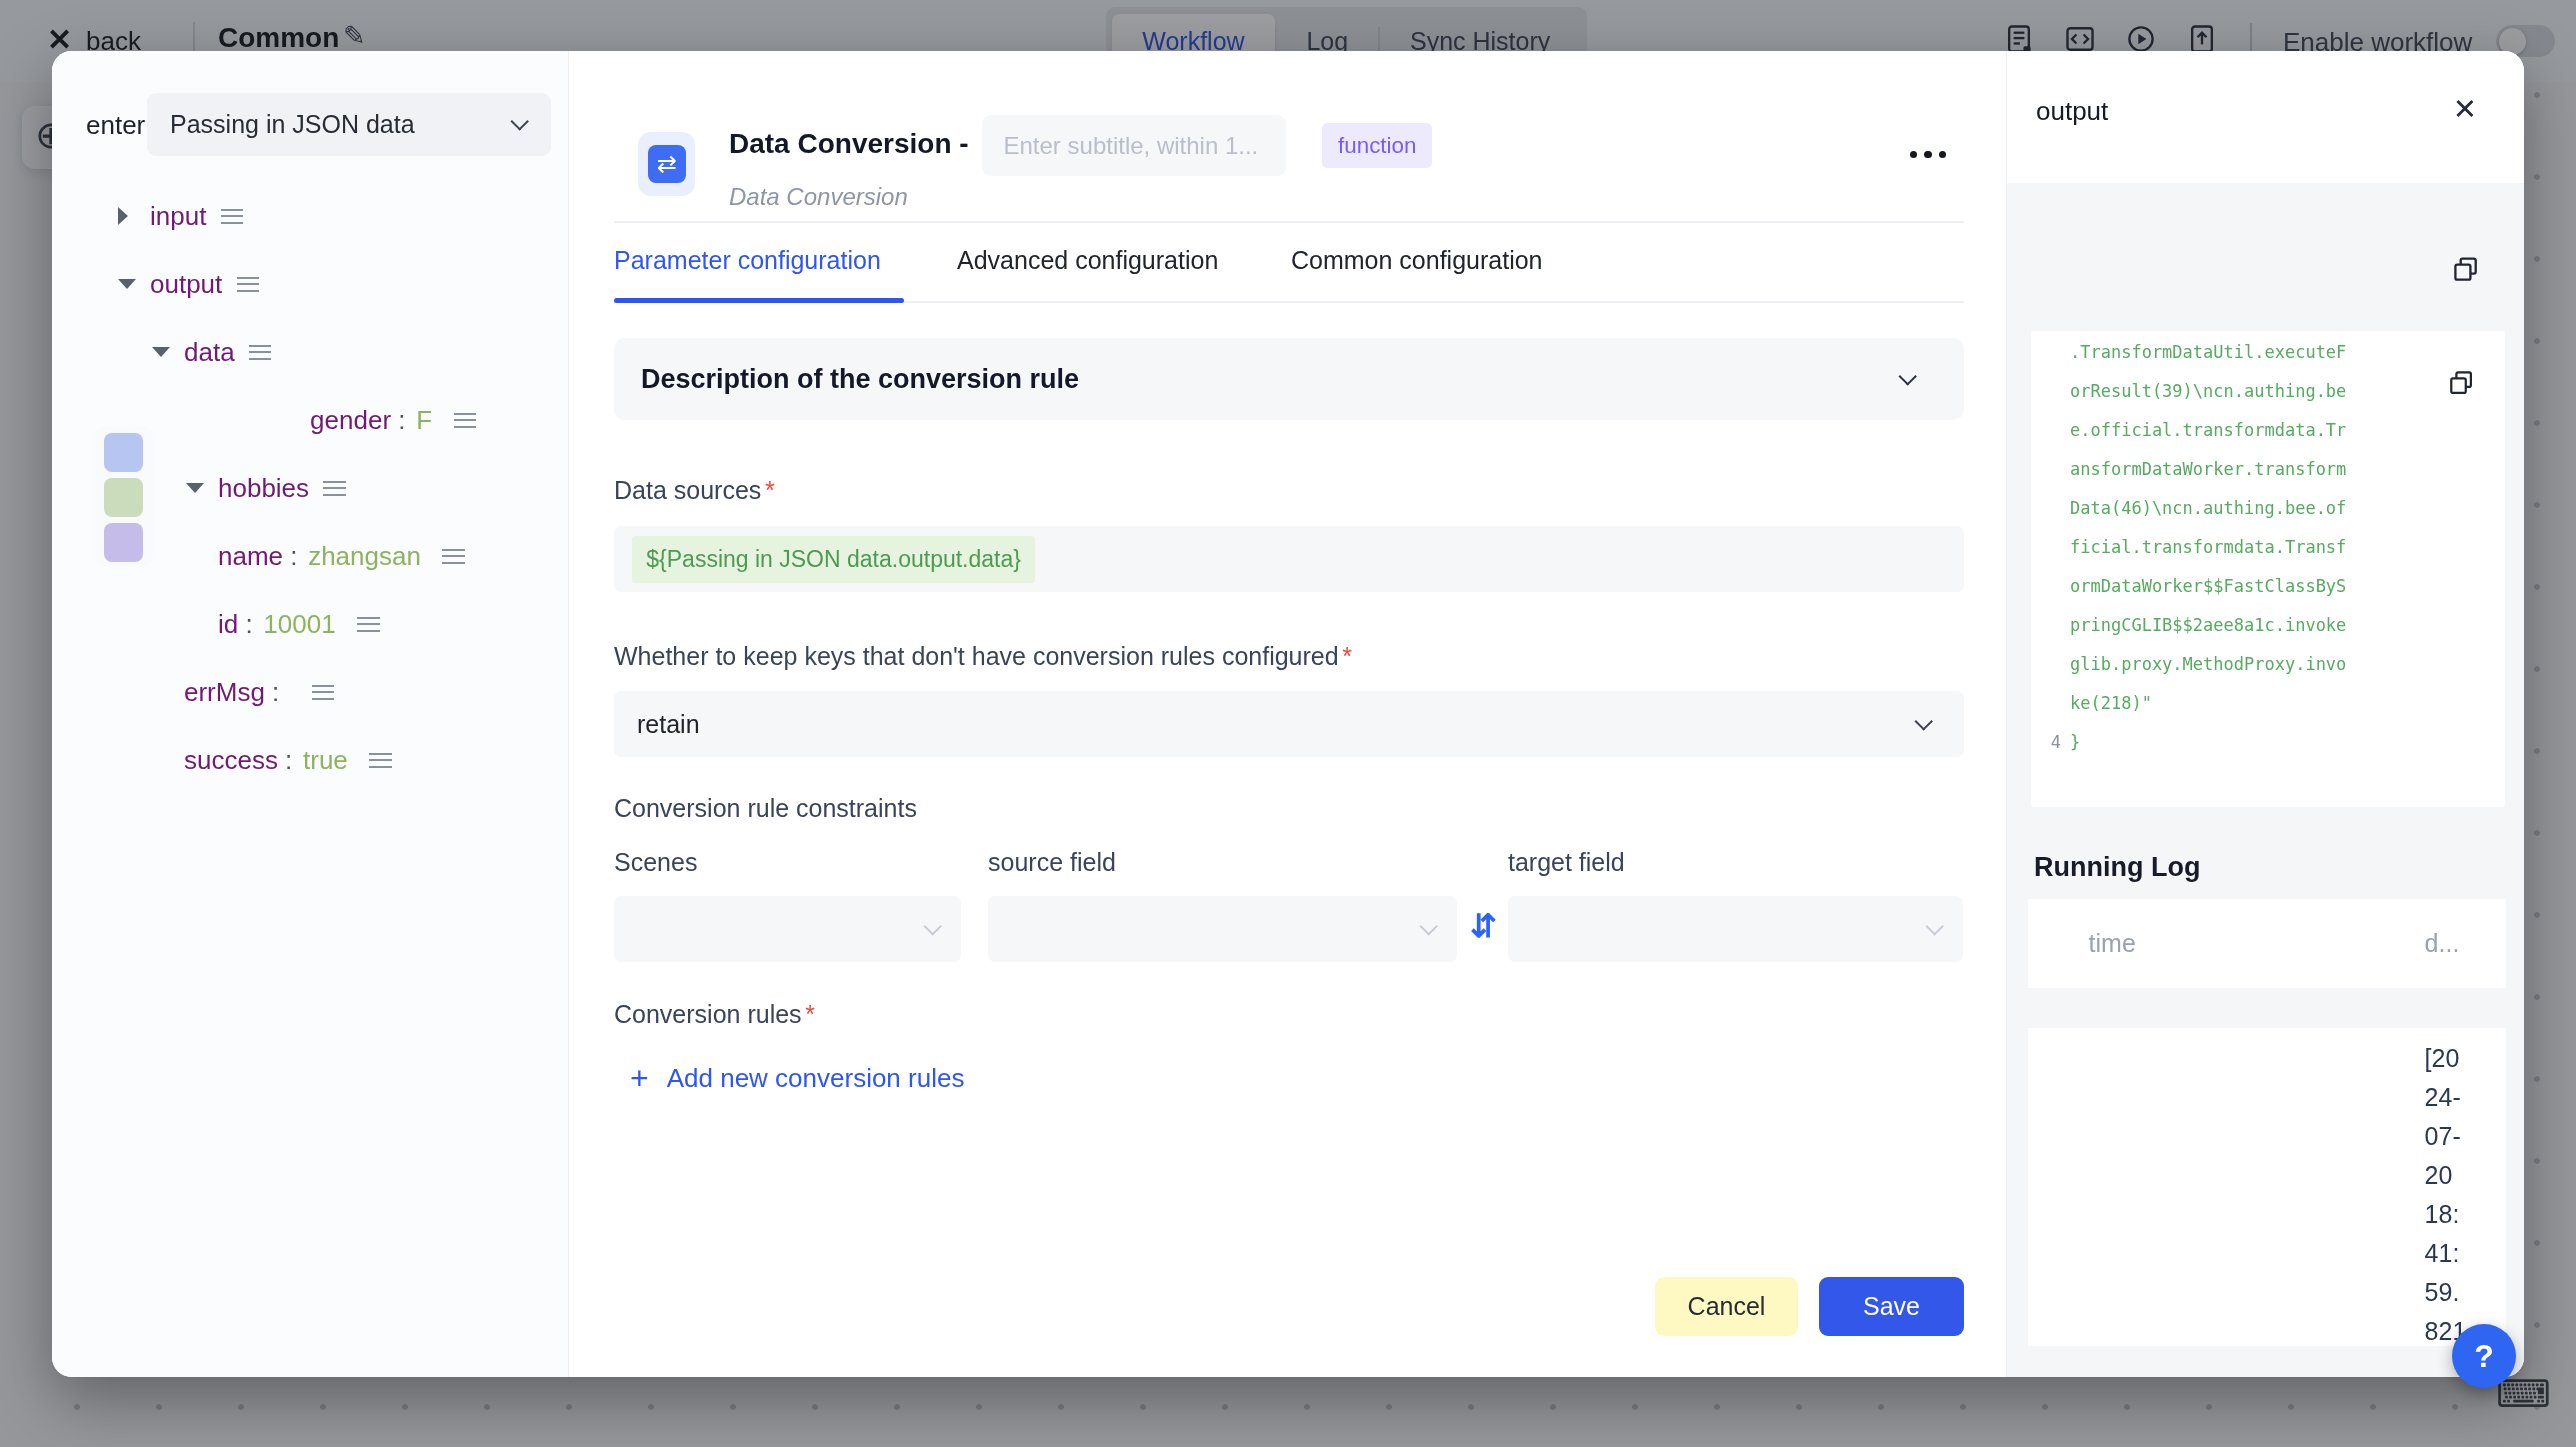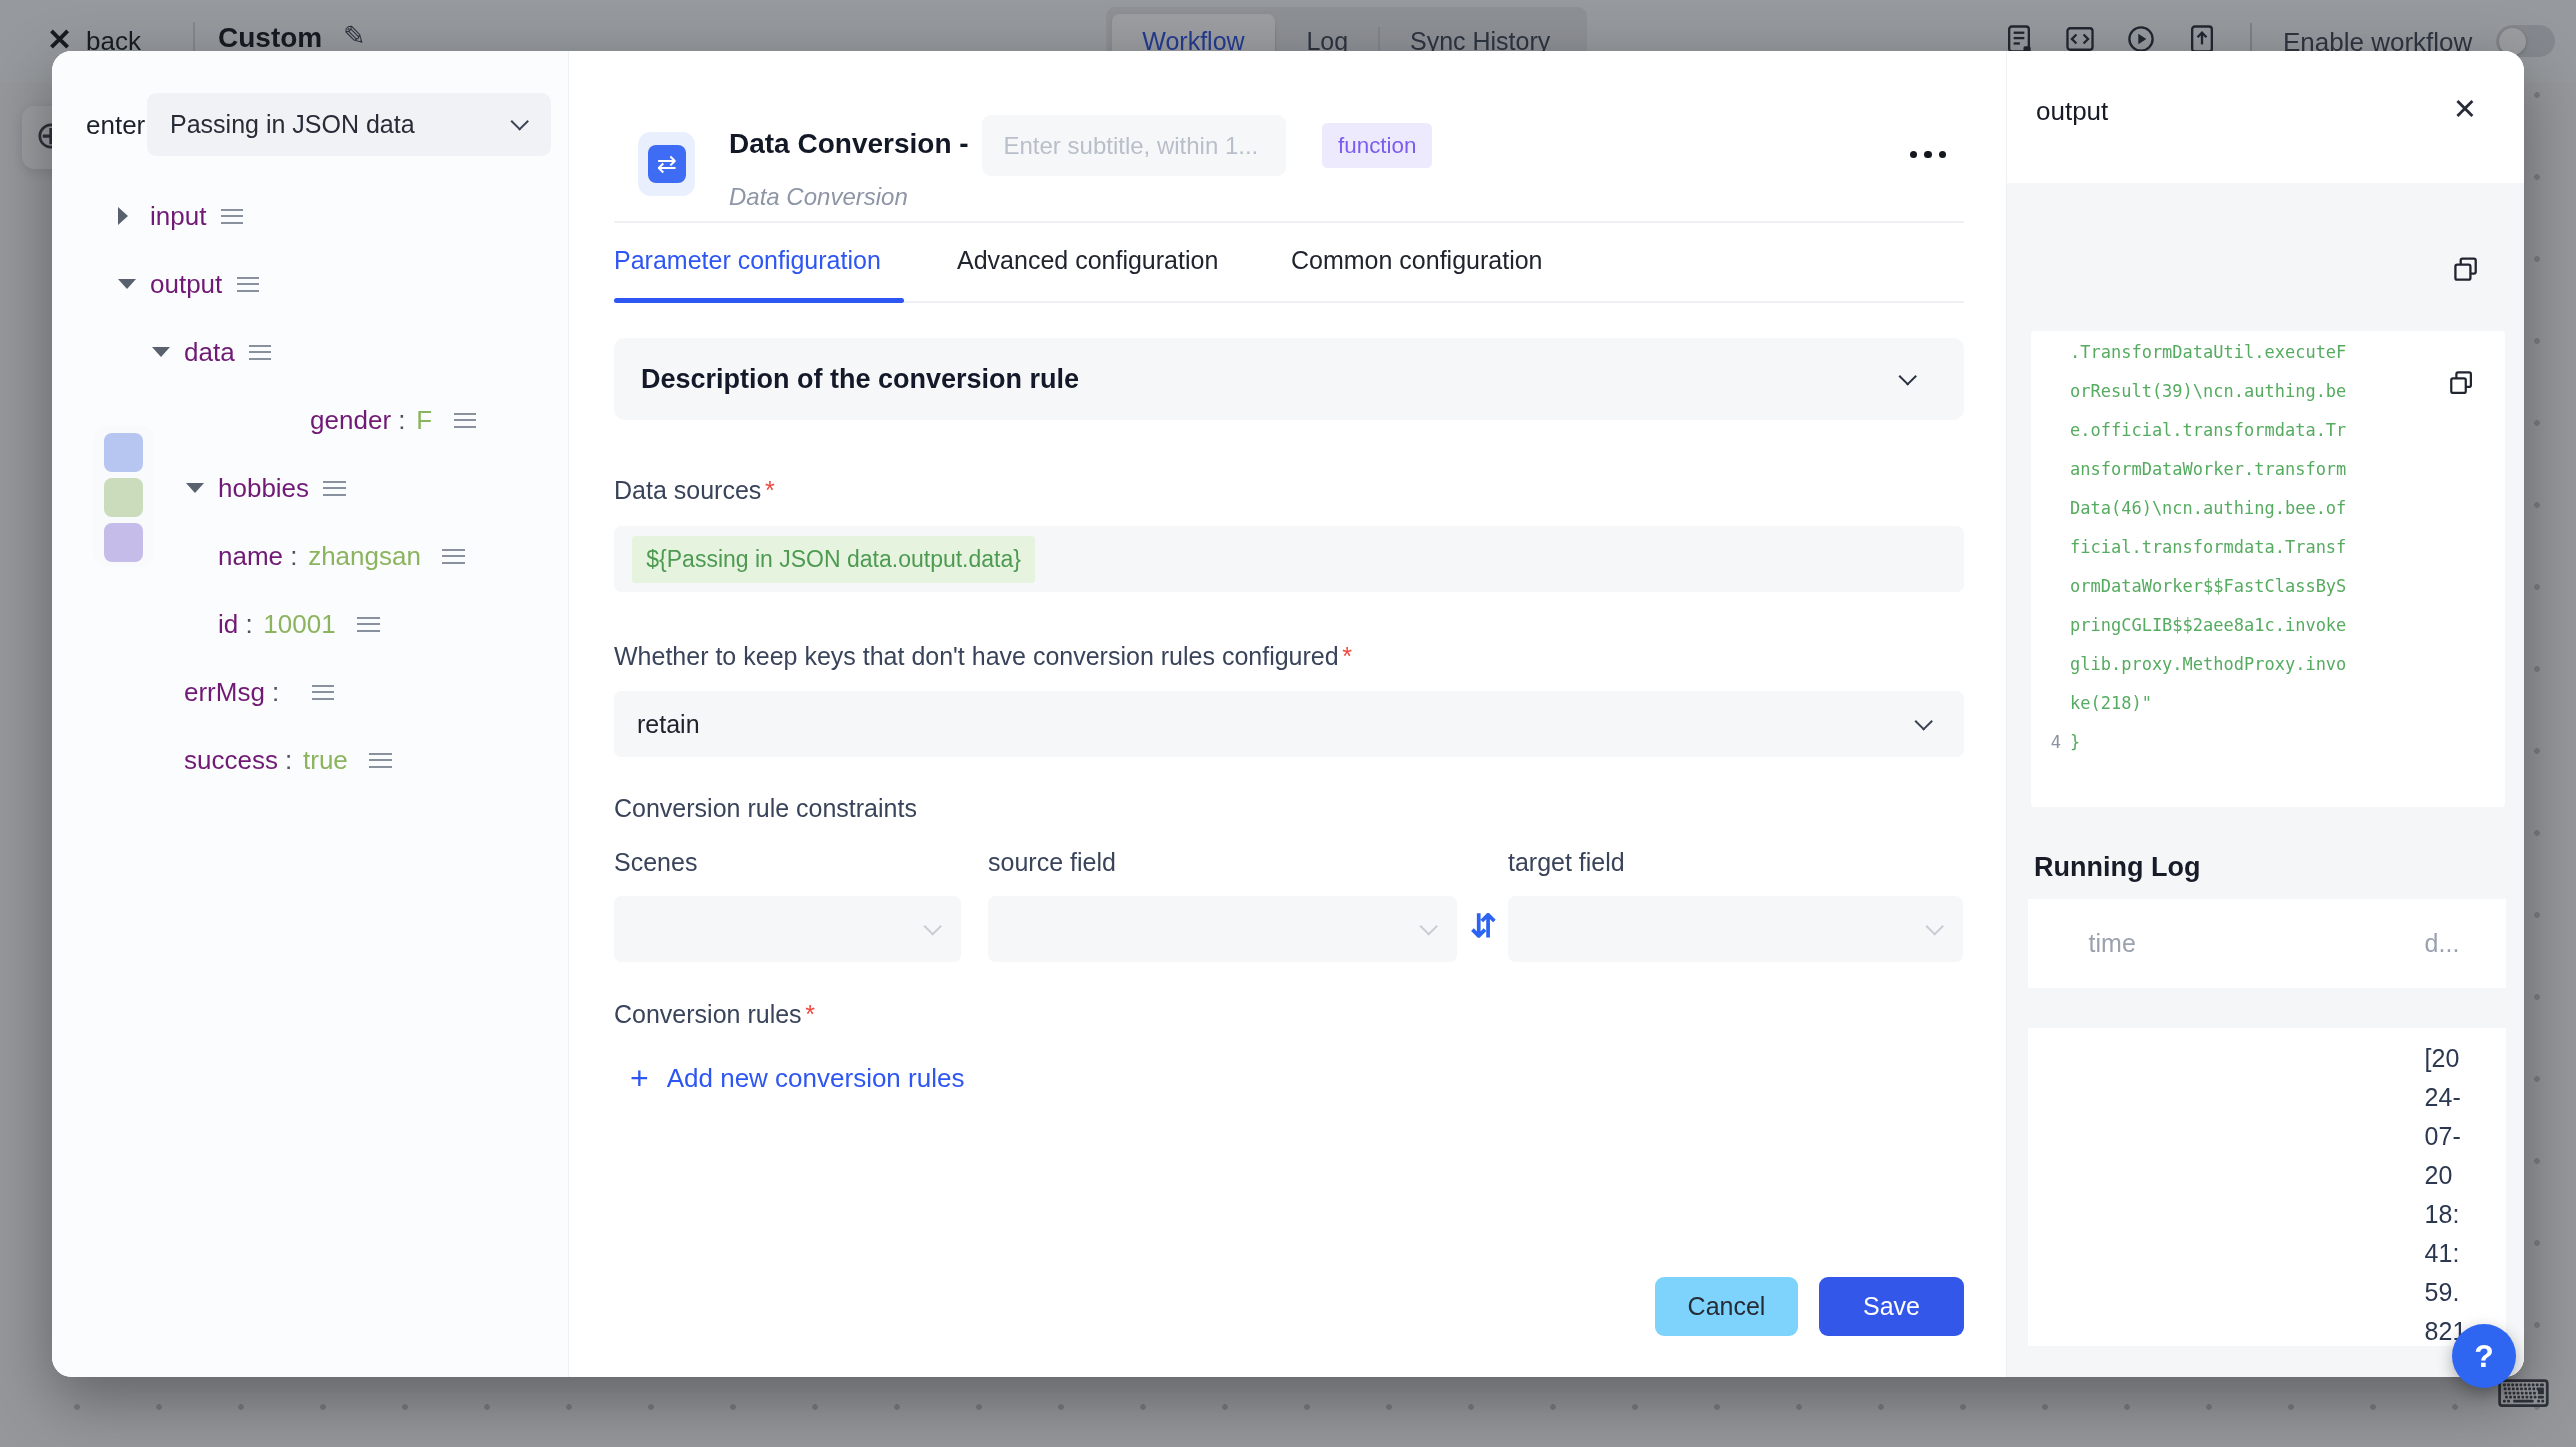--- a/index.html
+++ b/index.html
@@ -81,21 +81,21 @@
   .token { position:absolute; left:18px; top:9.8px; height:47px; line-height:47px; background:#e6f3df; border-radius:3.6px; padding:0 14.3px; font-size:23px; color:#4d9a51; }
   .keep-box { left:43px; top:640px; width:1350px; }
   .keep-box .val { position:absolute; left:23px; line-height:66px; font-size:25px; color:#20242e; }
   .keep-box .chev { position:absolute; right:34px; top:24px; }
   .cons-select .chev { position:absolute; right:21.5px; top:24px; border-color:#c7ccd6; }
   .swap-ico { position:absolute; left:899px; top:856px; font-size:32px; color:#2d63f2; font-weight:700; }
   .addlink { position:absolute; left:59px; top:1009px; display:flex; align-items:center; gap:18px; color:#2e56f2; }
   .addlink .plus { font-size:32px; font-weight:400; }
   .addlink .txt { font-size:26px; }
   .btn { position:absolute; top:1226px; height:59px; border-radius:9px; font-size:25px; text-align:center; line-height:59px; }
-  .btn-cancel { left:1084px; width:143px; background:#7dd3fc; color:#262b35; }
+  .btn-cancel { left:1084px; width:143px; background:#fef9c3; color:#262b35; }
   .btn-save { left:1248px; width:145px; background:#3357e8; color:#fff; }
 
   
   .rpanel { position:absolute; right:0; top:0; bottom:0; width:518px; border-left:1.8px solid #eef0f3; background:#fff; }
   .rp-title { position:absolute; left:29px; top:45px; font-size:26px; color:#161b26; }
   .rp-close { position:absolute; right:47px; top:41px; font-size:29px; color:#272c37; }
   .rp-body { position:absolute; left:0; right:0; top:132px; bottom:0; background:#f5f6f8; }
   .copy-ico { position:absolute; }
   .code-block { position:absolute; left:24px; top:148px; width:474px; height:476px; background:#fff; border-radius:3.6px; padding-top:1.8px; overflow:hidden; }
   .code-line { display:flex; height:39px; line-height:39px; font-family:"DejaVu Sans Mono", monospace; font-size:17px; }
@@ -119,21 +119,21 @@
 </head>
 <body>
 
 <div class="stage">
 
   <div class="backdrop">
     <div class="topbar">
       <span class="tb-x">✕</span>
       <span class="tb-back">back</span>
       <span class="tb-div"></span>
-      <span class="tb-title">Custom</span>
+      <span class="tb-title">Common</span>
       <span class="tb-pencil">✎</span>
       <div class="seg">
         <span class="seg-item active">Workflow</span>
         <span class="sep"></span>
         <span class="seg-item">Log</span>
         <span class="sep"></span>
         <span class="seg-item">Sync History</span>
       </div>
       <div class="tb-icons">
         <svg width="34" height="34" viewBox="0 0 38 38" fill="none" stroke="currentColor" stroke-width="2.6">

